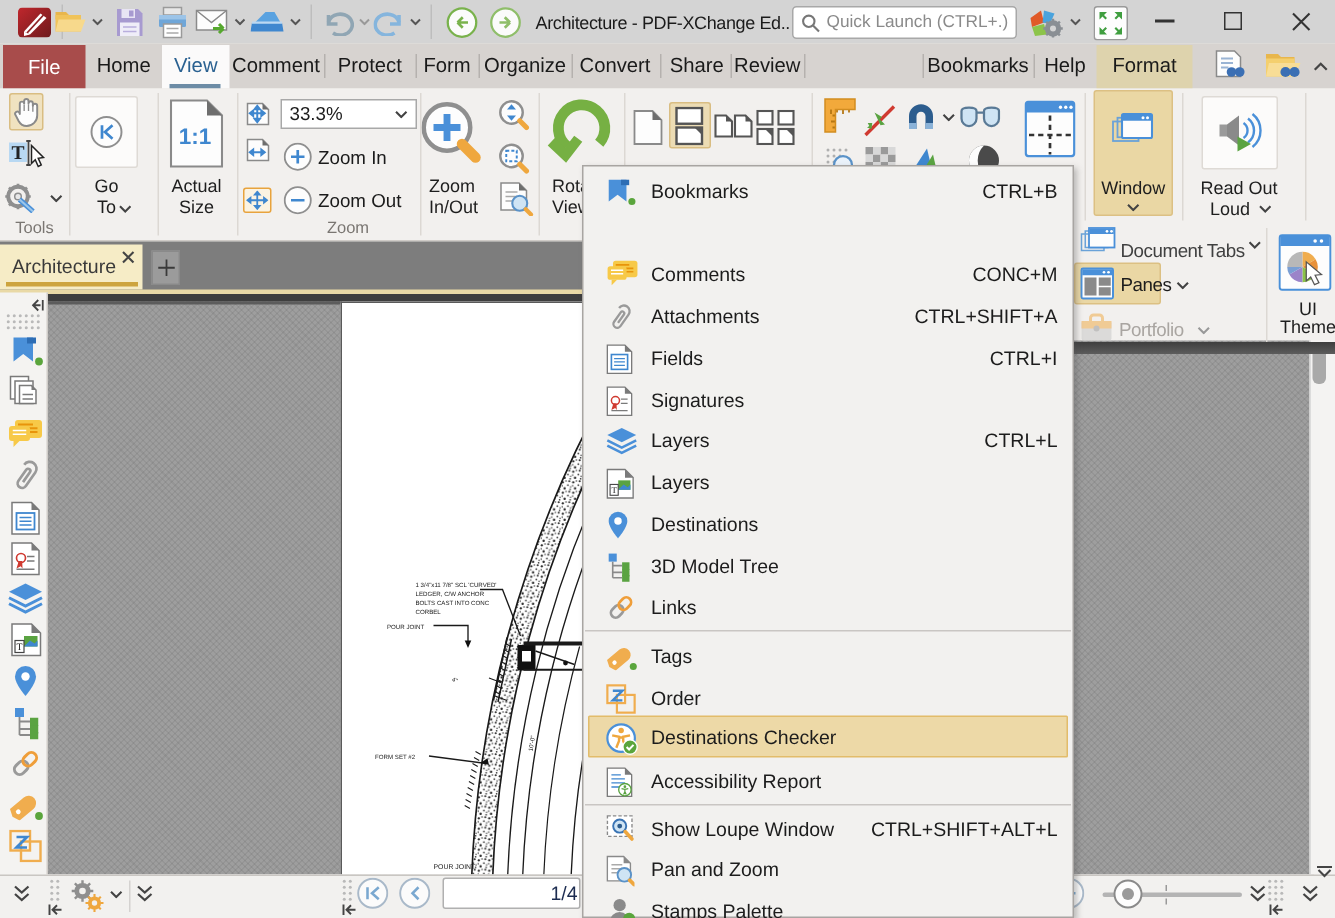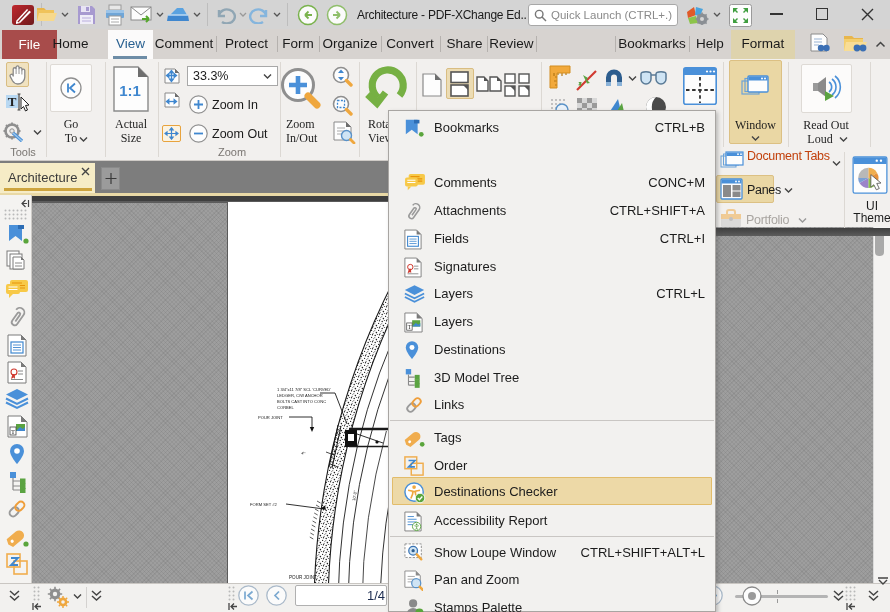--- a/index.html
+++ b/index.html
@@ -10,21 +10,21 @@
 #titlebar { position:absolute; left:0; top:0; width:890px; height:29px; background:#d4d4d4; }
 .tsep { position:absolute; top:3px; width:1px; height:23px; background:#bdbdbd; }
 
 #tabrow { position:absolute; left:0; top:29px; width:890px; height:30px; background:#d7d3d0; }
 .tab { position:absolute; top:29px; height:30px; line-height:30px; font-size:13.5px; color:#1a1a1a; text-align:center; }
 .tabsep { position:absolute; top:36px; width:1px; height:16px; background:#b5b1ae; }
 
 #ribbon { position:absolute; left:0; top:59px; width:890px; height:102px; background:#f2f0ee; border-bottom:1px solid #cfcbc7; }
 .rsep { position:absolute; top:3px; width:1px; height:95px; background:#dcd8d3; }
 .rlabel { position:absolute; font-size:11px; color:#7a7672; text-align:center; }
-.btext { position:absolute; font-size:12px; color:#1e1e1e; text-align:center; line-height:13.5px;font-family:Liberation Serif, serif; }
+.btext { position:absolute; font-size:12px; color:#1e1e1e; text-align:center; line-height:13.5px; }
 
 #tabstrip { position:absolute; left:0; top:161px; width:712px; height:34px; background:#7d7d7d; }
 
 #docarea { position:absolute; left:32px; top:196px; width:844px; height:387px;
   background-color:#9e9e9e;
   background-image:repeating-linear-gradient(45deg, rgba(70,70,70,.10) 0 1px, rgba(0,0,0,0) 1px 3px),
                    repeating-linear-gradient(-45deg, rgba(70,70,70,.10) 0 1px, rgba(0,0,0,0) 1px 3px);
 }
 #sidebar { position:absolute; left:0; top:195px; width:32px; height:388px; background:#f4f3f1; border-right:1px solid #cfccc8; }
 #statusbar { position:absolute; left:0; top:583px; width:890px; height:29px; background:#f2f1ef; border-top:1px solid #c9c6c2; }
@@ -154,21 +154,21 @@
   </svg>
 
   <div class="abs" style="left:770px;top:13px;width:13px;height:1.5px;background:#333"></div>
   <div class="abs" style="left:816px;top:8px;width:12px;height:12px;border:1.3px solid #333"></div>
   <svg class="abs" style="left:861px;top:8px" width="13" height="13" viewBox="0 0 13 13">
         <path d="M1 1 L12 12 M12 1 L1 12" stroke="#333" stroke-width="1.4"></path>
       </svg>
 </div>
   <div id="tabrow"></div>
   <div class="abs" style="left:2px;top:30px;width:55px;height:29px;background:#a84c4b;color:#fff;font-size:13.5px;text-align:center;line-height:29px">File</div>
-  <div class="tab" style="left:48px;width:45px">Home</div>
+  <div class="tab" style="left:60px;width:45px">Home</div>
   <div class="abs" style="left:108px;top:30px;width:45px;height:29px;background:#fbfafa"></div>
   <div class="abs" style="left:113px;top:56px;width:34px;height:3px;background:#6d8ca6"></div>
   <div class="tab" style="left:108px;width:45px;color:#2a6191">View</div>
   <div class="tab" style="left:153px;width:62px">Comment</div>
   <div class="tab" style="left:218px;width:57px">Protect</div>
   <div class="tab" style="left:278px;width:40px">Form</div>
   <div class="tab" style="left:320px;width:60px">Organize</div>
   <div class="tab" style="left:382px;width:56px">Convert</div>
   <div class="tab" style="left:441px;width:47px">Share</div>
   <div class="tab" style="left:488px;width:47px">Review</div>
@@ -467,21 +467,21 @@
   <div id="rightpanel">
   <div class="abs" style="left:710px;top:147px;width:180px;height:80px;background:#f2f0ee;z-index:5">
     <svg class="abs" style="left:10px;top:4px" width="24" height="20" viewBox="0 0 24 20">
       <rect x="1" y="5" width="15" height="11" fill="none" stroke="#6aa2d8"></rect>
       <rect x="3.5" y="3" width="15" height="11" fill="none" stroke="#6aa2d8"></rect>
       <rect x="6" y="1" width="17" height="13" fill="#fdfdfd" stroke="#4a90d9" stroke-width="1.2"></rect>
       <path d="M6.5 1.5 h16 v3.5 h-16 Z" fill="#4a90d9"></path>
       <circle cx="18" cy="3.2" r="0.9" fill="#fff"></circle>
           <circle cx="21" cy="3.2" r="0.9" fill="#fff"></circle>
     </svg>
-    <div class="abs" style="left:37px;top:2px;font-size:12.5px;letter-spacing:-0.3px;color:#c2410c;white-space:nowrap">Document Tabs</div>
+    <div class="abs" style="left:37px;top:13px;font-size:12.5px;letter-spacing:-0.3px;color:#404040;white-space:nowrap">Document Tabs</div>
     <svg class="abs" style="left:122px;top:13px" width="9" height="6" viewBox="0 0 9 6">
           <path d="M1 1.5 L4.5 5 L8 1.5" stroke="#444" stroke-width="1.4" fill="none"></path>
         </svg>
     <div class="abs" style="left:6px;top:28px;width:58px;height:28px;background:#ead7a4;border:1px solid #dcc083;border-radius:2px"></div>
     <svg class="abs" style="left:10px;top:31px" width="23" height="22" viewBox="0 0 23 22">
       <rect x="1" y="1" width="21" height="20" rx="1" fill="#fdfdfd" stroke="#4a90d9" stroke-width="1.3"></rect>
       <path d="M1.5 1.5 h20 v4 h-20 Z" fill="#4a90d9"></path>
       <circle cx="16" cy="3.5" r="0.9" fill="#fff"></circle>
           <circle cx="19" cy="3.5" r="0.9" fill="#fff"></circle>
       <rect x="3" y="7" width="8" height="12" fill="#8a8a8a"></rect>

